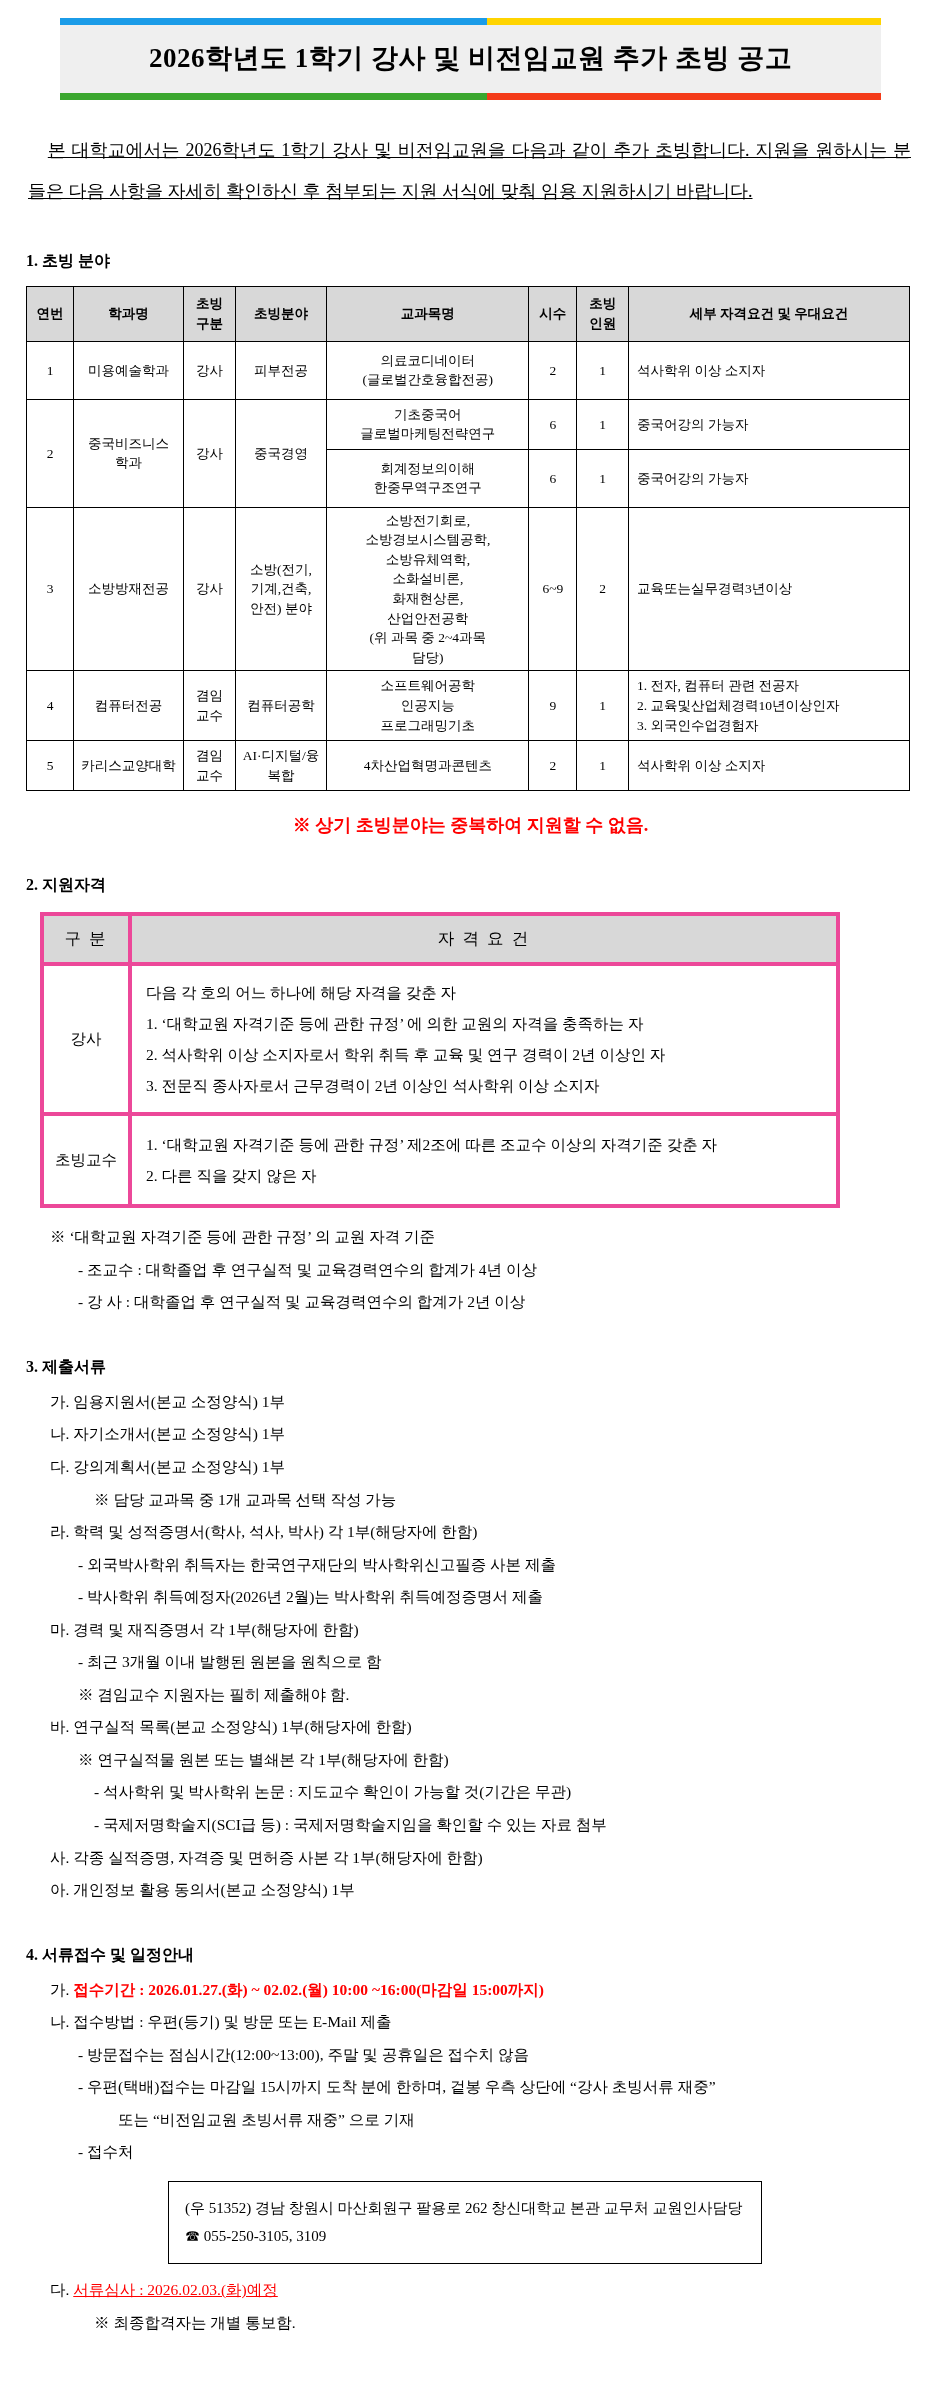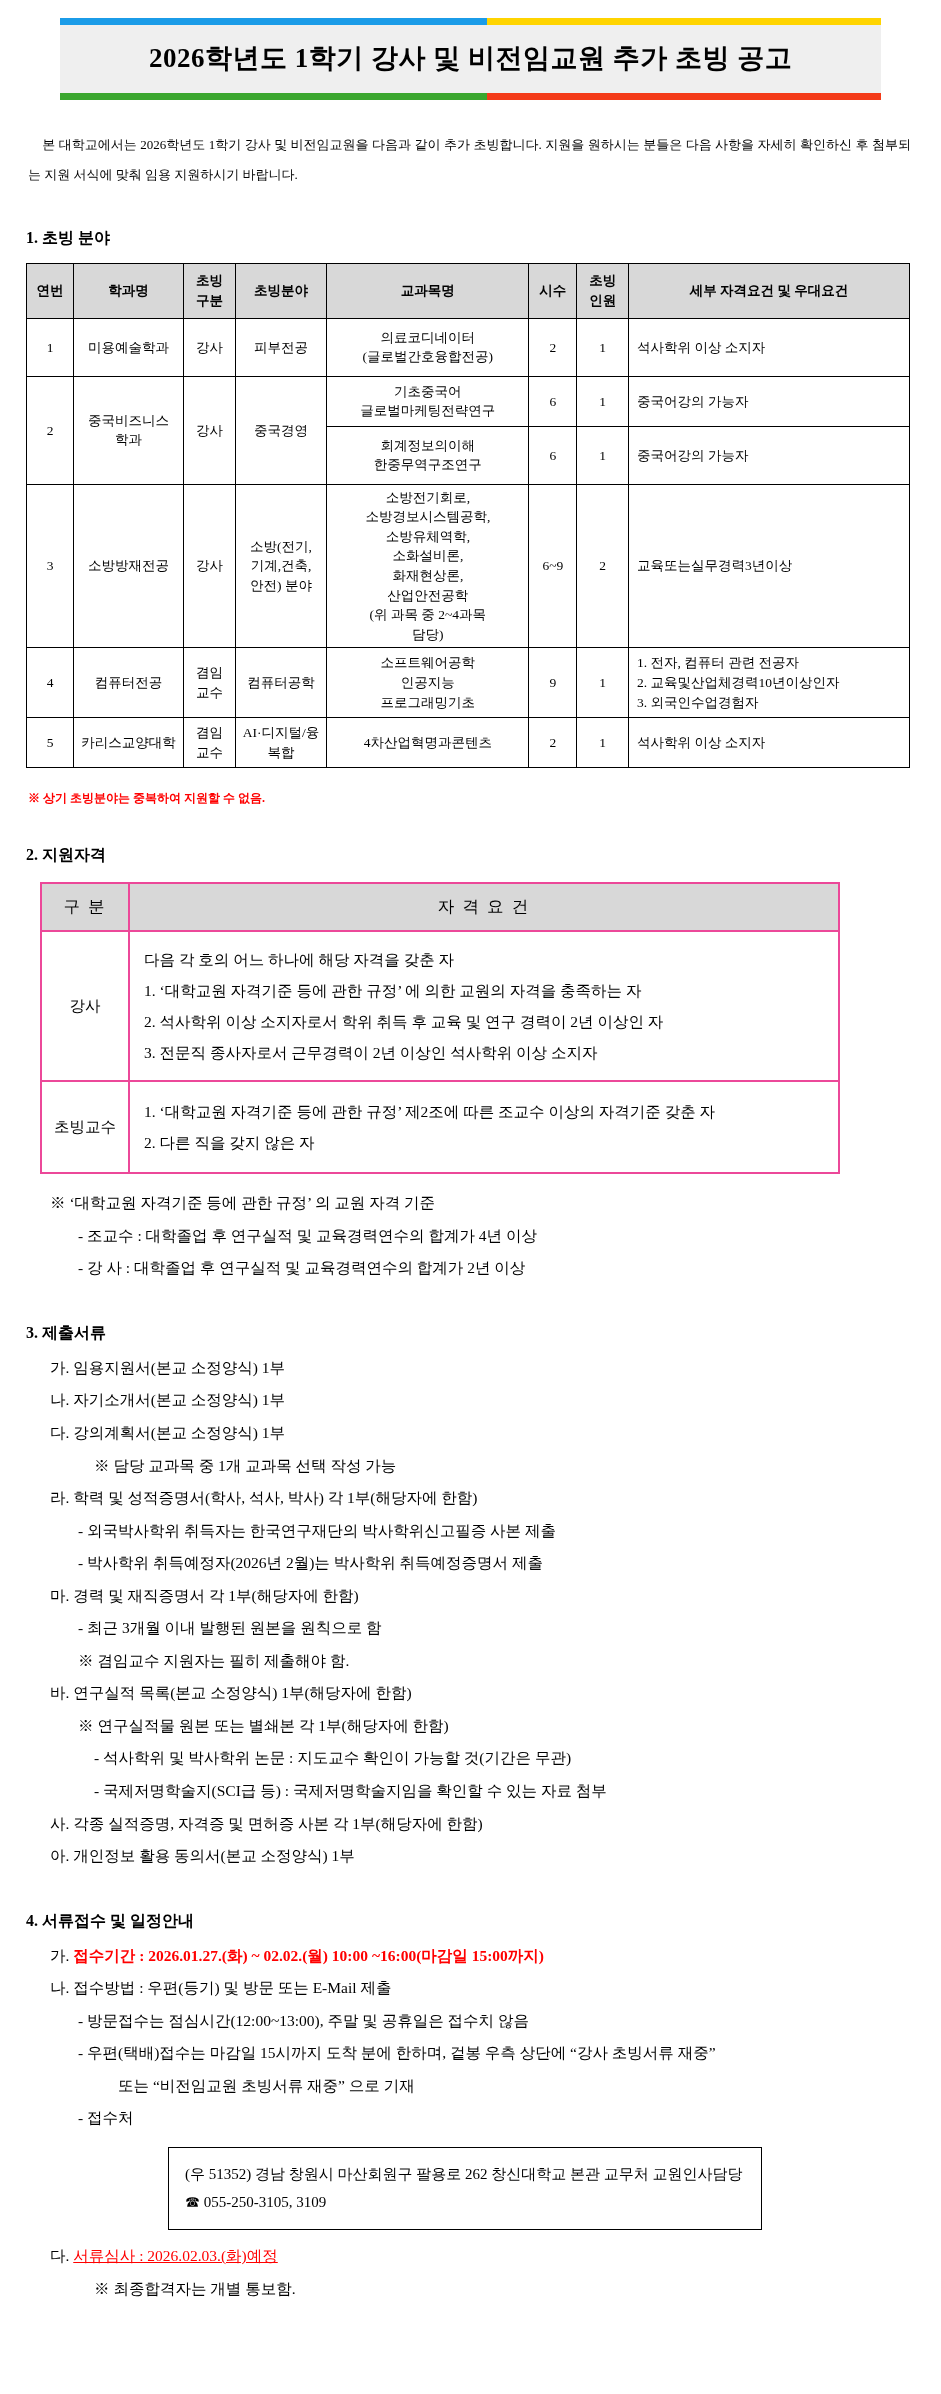--- a/index.html
+++ b/index.html
@@ -12,37 +12,37 @@
   .banner .bar-left{flex:0 0 52%;}
   .banner .bar-right{flex:1;}
   .banner .bar-blue{background:#1b9ce8;}
   .banner .bar-yellow{background:#ffd400;}
   .banner .bar-green{background:#3aa62e;}
   .banner .bar-red{background:#f43a18;}
   .banner-title{background:#efefef;text-align:center;font-size:27px;font-weight:bold;
     letter-spacing:0.5px;padding:15px 0 17px 0;}
 
   
-  .intro{margin:30px 2px 0 2px;line-height:2.3;text-align:justify;text-indent:1.1em;font-size:13px;}
+  .intro{margin:30px 2px 0 2px;line-height:2.3;text-align:justify;text-indent:1.1em;font-size:18px;text-decoration:underline;}
 
   
   .sec{margin-top:38px;font-size:16px;font-weight:bold;}
 
   
   table{border-collapse:collapse;}
   .t1{width:884px;margin-top:14px;font-size:13.5px;table-layout:fixed;}
   .t1 th,.t1 td{border:1px solid #000;text-align:center;vertical-align:middle;
     white-space:pre-line;padding:3px 2px;line-height:1.45;}
   .t1 thead th{background:#d8d8d8;font-weight:bold;height:48px;font-size:13.5px;}
   .t1 td.left{text-align:left;padding-left:8px;}
-  .note-red{color:#ff0000;font-weight:bold;margin:22px 0 0 2px;font-size:12px;}
+  .note-red{color:#ff0000;font-weight:bold;margin:22px 0 0 2px;font-size:18px;text-align:center;}
 
   
   .t2{width:800px;margin:16px 0 0 14px;font-size:15.5px;border:2px solid #000;table-layout:fixed;}
-  .t2 th,.t2 td{border:2px solid #ec4899;vertical-align:middle;white-space:pre-line;}
+  .t2 th,.t2 td{border:4px solid #ec4899;vertical-align:middle;white-space:pre-line;}
   .t2 thead th{background:#d8d8d8;height:44px;font-weight:normal;font-size:16.5px;letter-spacing:2px;}
   .t2 td.gu{width:88px;text-align:center;}
   .t2 td.req{padding:10px 8px 10px 14px;line-height:2.0;}
 
   
   .ln{line-height:2.1;font-size:15.5px;}
   .lines{margin-top:8px;}
   .i1{padding-left:24px;}
   .i2{padding-left:52px;}
   .i3{padding-left:68px;}

